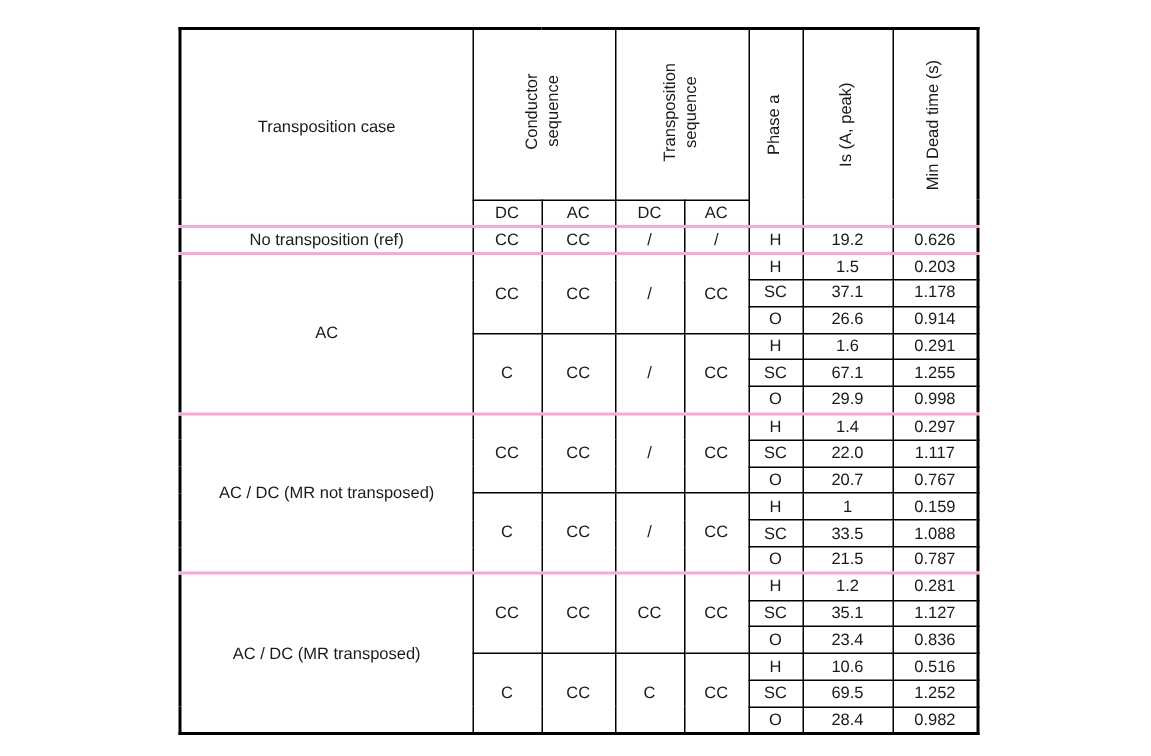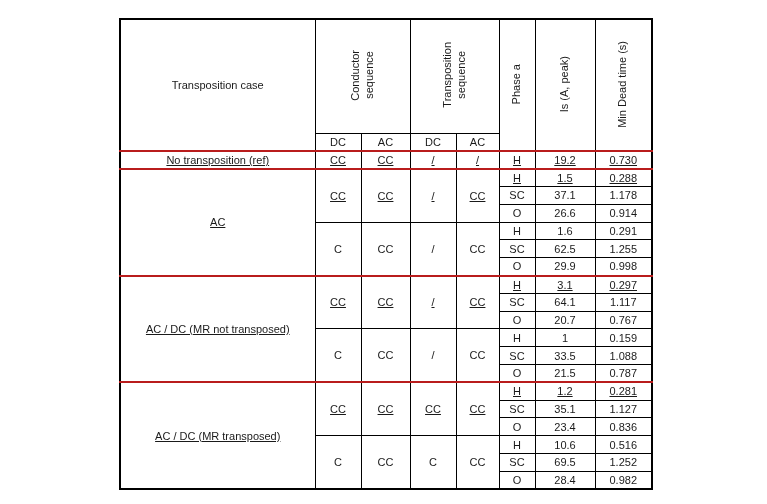--- a/index.html
+++ b/index.html
@@ -37,21 +37,21 @@
   
   .case-col {
     text-align: left;
     padding-left: 3px;
     border-right: 4px double #000;
   }
   tr.hdr-main { height: 114px; }
   tr.hdr-sub  { height: 18px; }
   tbody tr    { height: 17.8px; }
   
-  tr.block-start th, tr.block-start td { border-top: 2px solid #b91c1c; text-decoration: underline; }
+  tr.block-start th, tr.block-start td { border-top: 2px solid #f9a8d4; }
   
   .vtext {
     display: inline-block;
     writing-mode: vertical-rl;
     transform: rotate(180deg);
     white-space: pre-line;
     line-height: 1.25;
   }
 </style>
 </head>
@@ -90,32 +90,32 @@
     <tbody>
 
       <tr class="block-start">
         <td class="case-col">No transposition (ref)</td>
         <td>CC</td>
         <td>CC</td>
         <td>/</td>
         <td>/</td>
         <td>H</td>
         <td>19.2</td>
-        <td>0.730</td>
+        <td>0.626</td>
       </tr>
 
       <tr class="block-start">
         <td class="case-col" rowspan="6">AC</td>
         <td rowspan="3">CC</td>
         <td rowspan="3">CC</td>
         <td rowspan="3">/</td>
         <td rowspan="3">CC</td>
         <td>H</td>
         <td>1.5</td>
-        <td>0.288</td>
+        <td>0.203</td>
       </tr>
       <tr>
         <td>SC</td>
         <td>37.1</td>
         <td>1.178</td>
       </tr>
       <tr>
         <td>O</td>
         <td>26.6</td>
         <td>0.914</td>
@@ -124,42 +124,42 @@
         <td rowspan="3">C</td>
         <td rowspan="3">CC</td>
         <td rowspan="3">/</td>
         <td rowspan="3">CC</td>
         <td>H</td>
         <td>1.6</td>
         <td>0.291</td>
       </tr>
       <tr>
         <td>SC</td>
-        <td>62.5</td>
+        <td>67.1</td>
         <td>1.255</td>
       </tr>
       <tr>
         <td>O</td>
         <td>29.9</td>
         <td>0.998</td>
       </tr>
 
       <tr class="block-start">
         <td class="case-col" rowspan="6">AC / DC (MR not transposed)</td>
         <td rowspan="3">CC</td>
         <td rowspan="3">CC</td>
         <td rowspan="3">/</td>
         <td rowspan="3">CC</td>
         <td>H</td>
-        <td>3.1</td>
+        <td>1.4</td>
         <td>0.297</td>
       </tr>
       <tr>
         <td>SC</td>
-        <td>64.1</td>
+        <td>22.0</td>
         <td>1.117</td>
       </tr>
       <tr>
         <td>O</td>
         <td>20.7</td>
         <td>0.767</td>
       </tr>
       <tr>
         <td rowspan="3">C</td>
         <td rowspan="3">CC</td>

